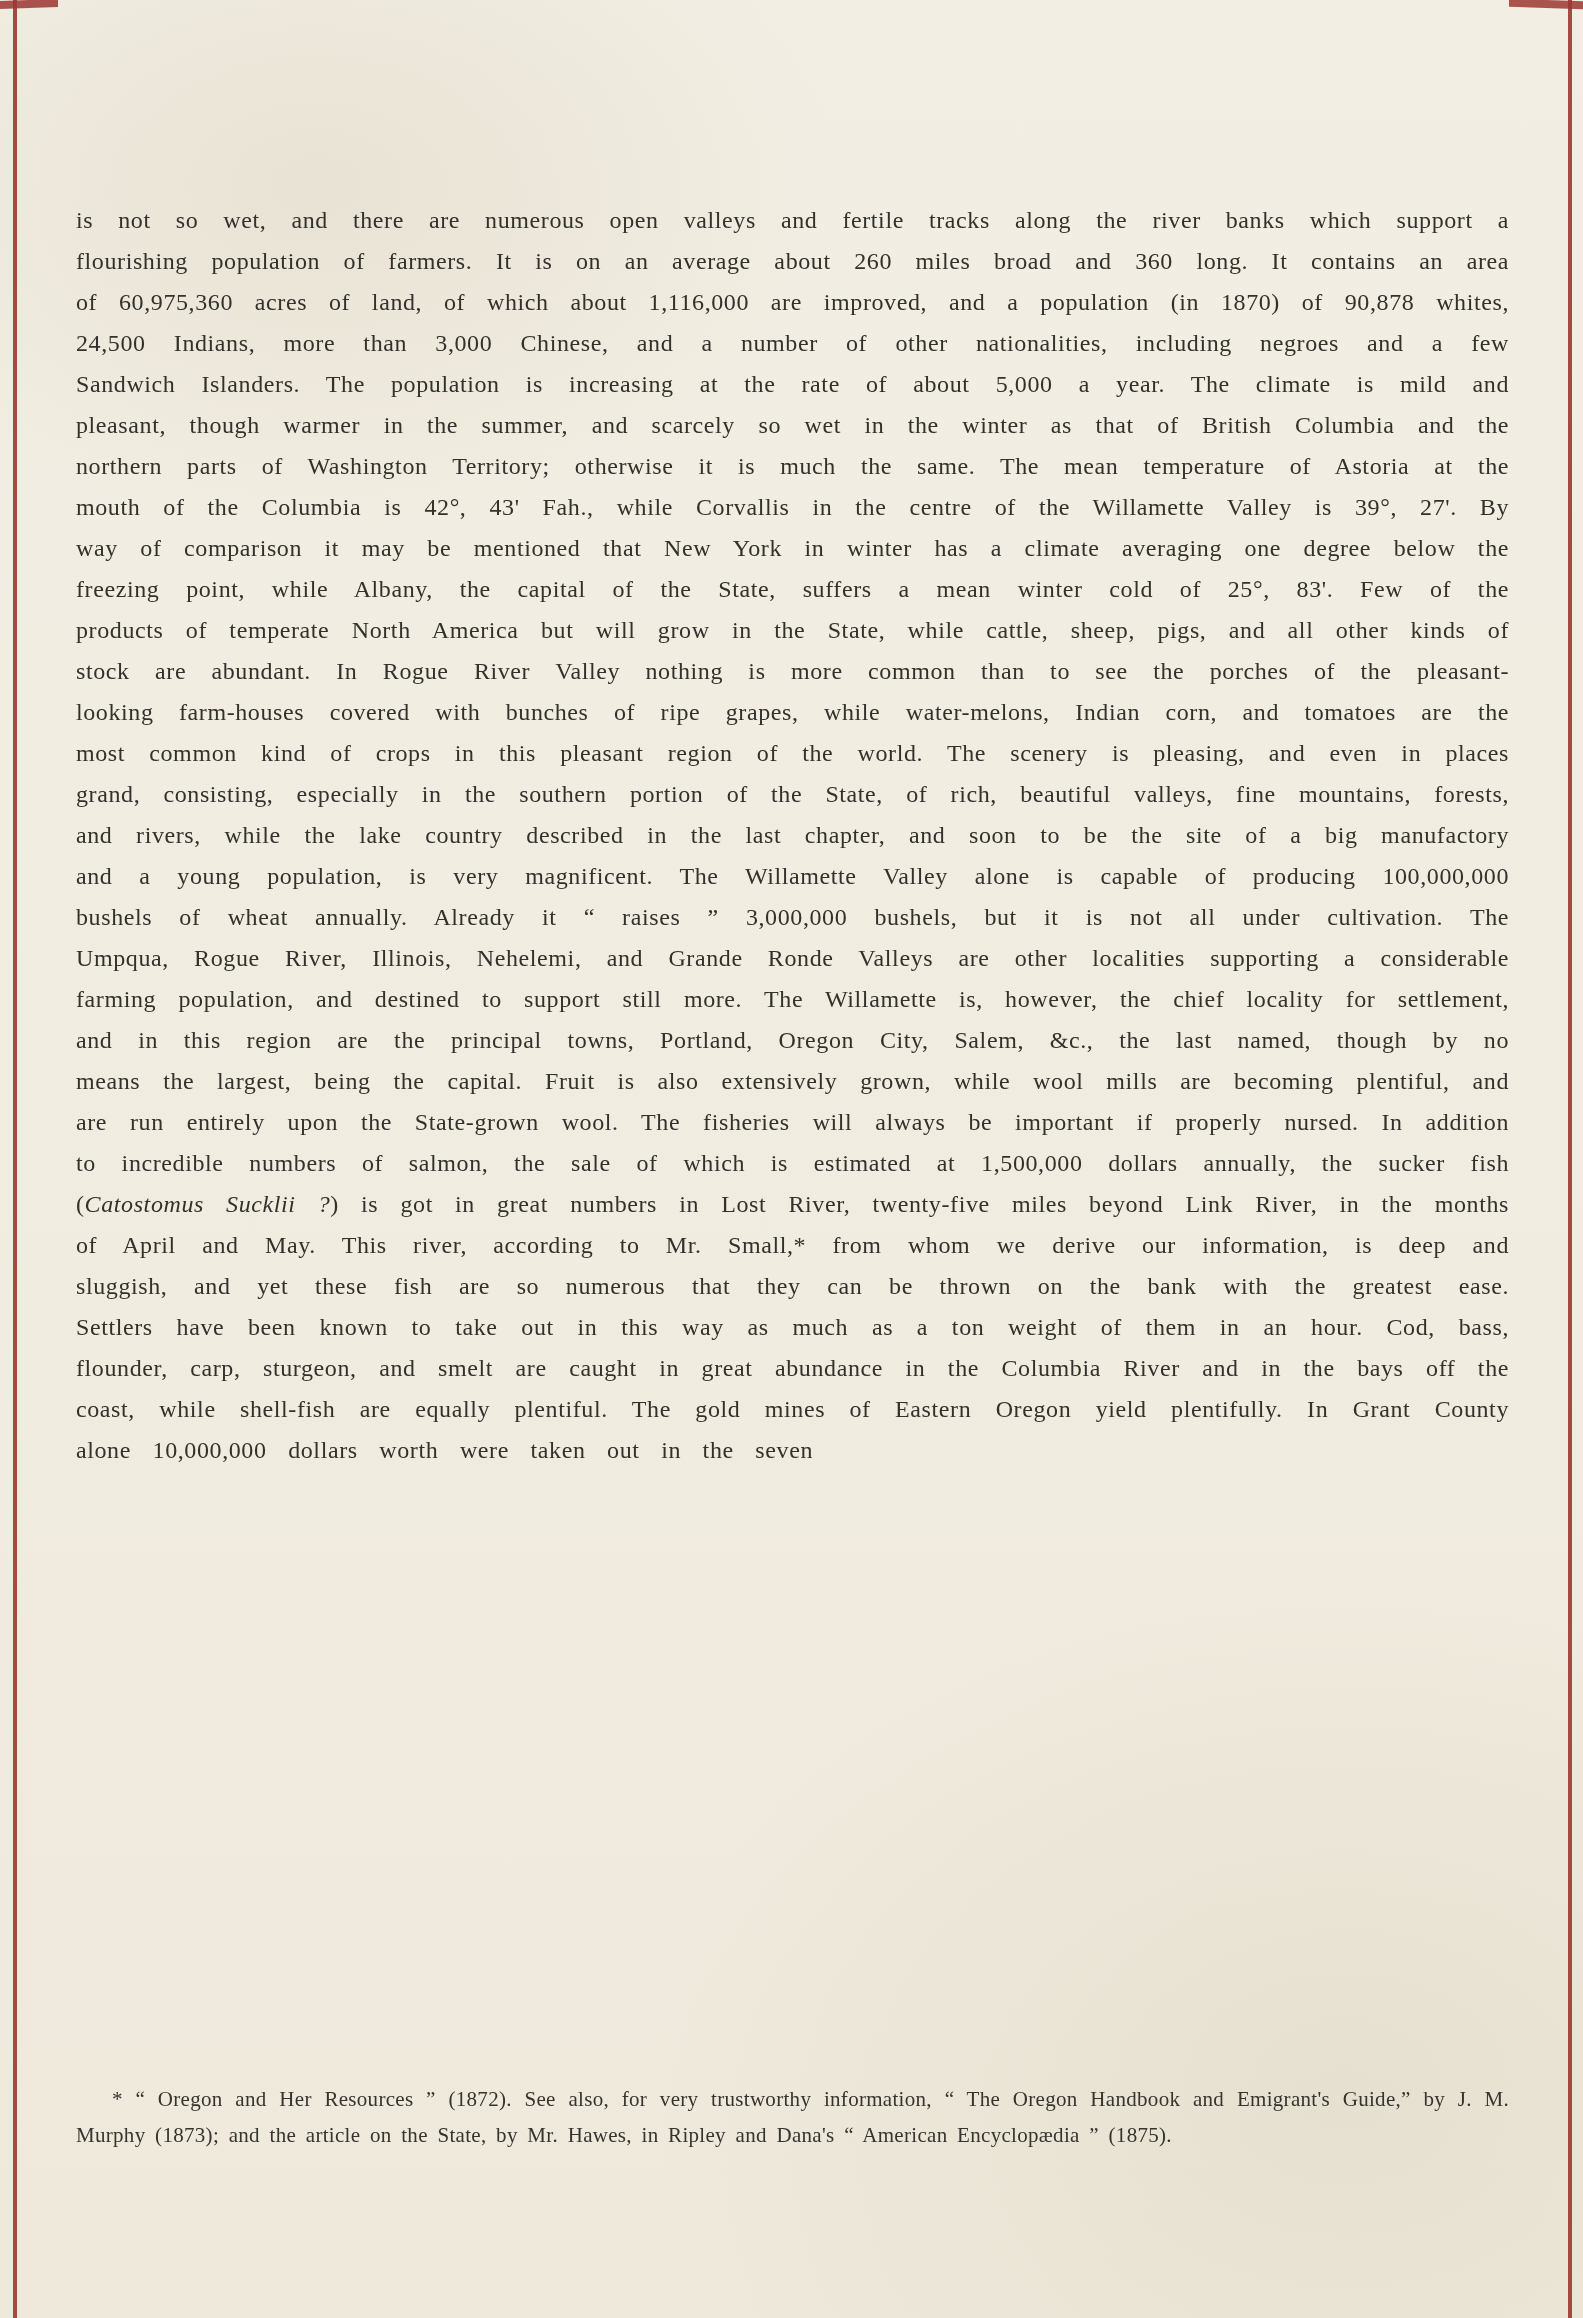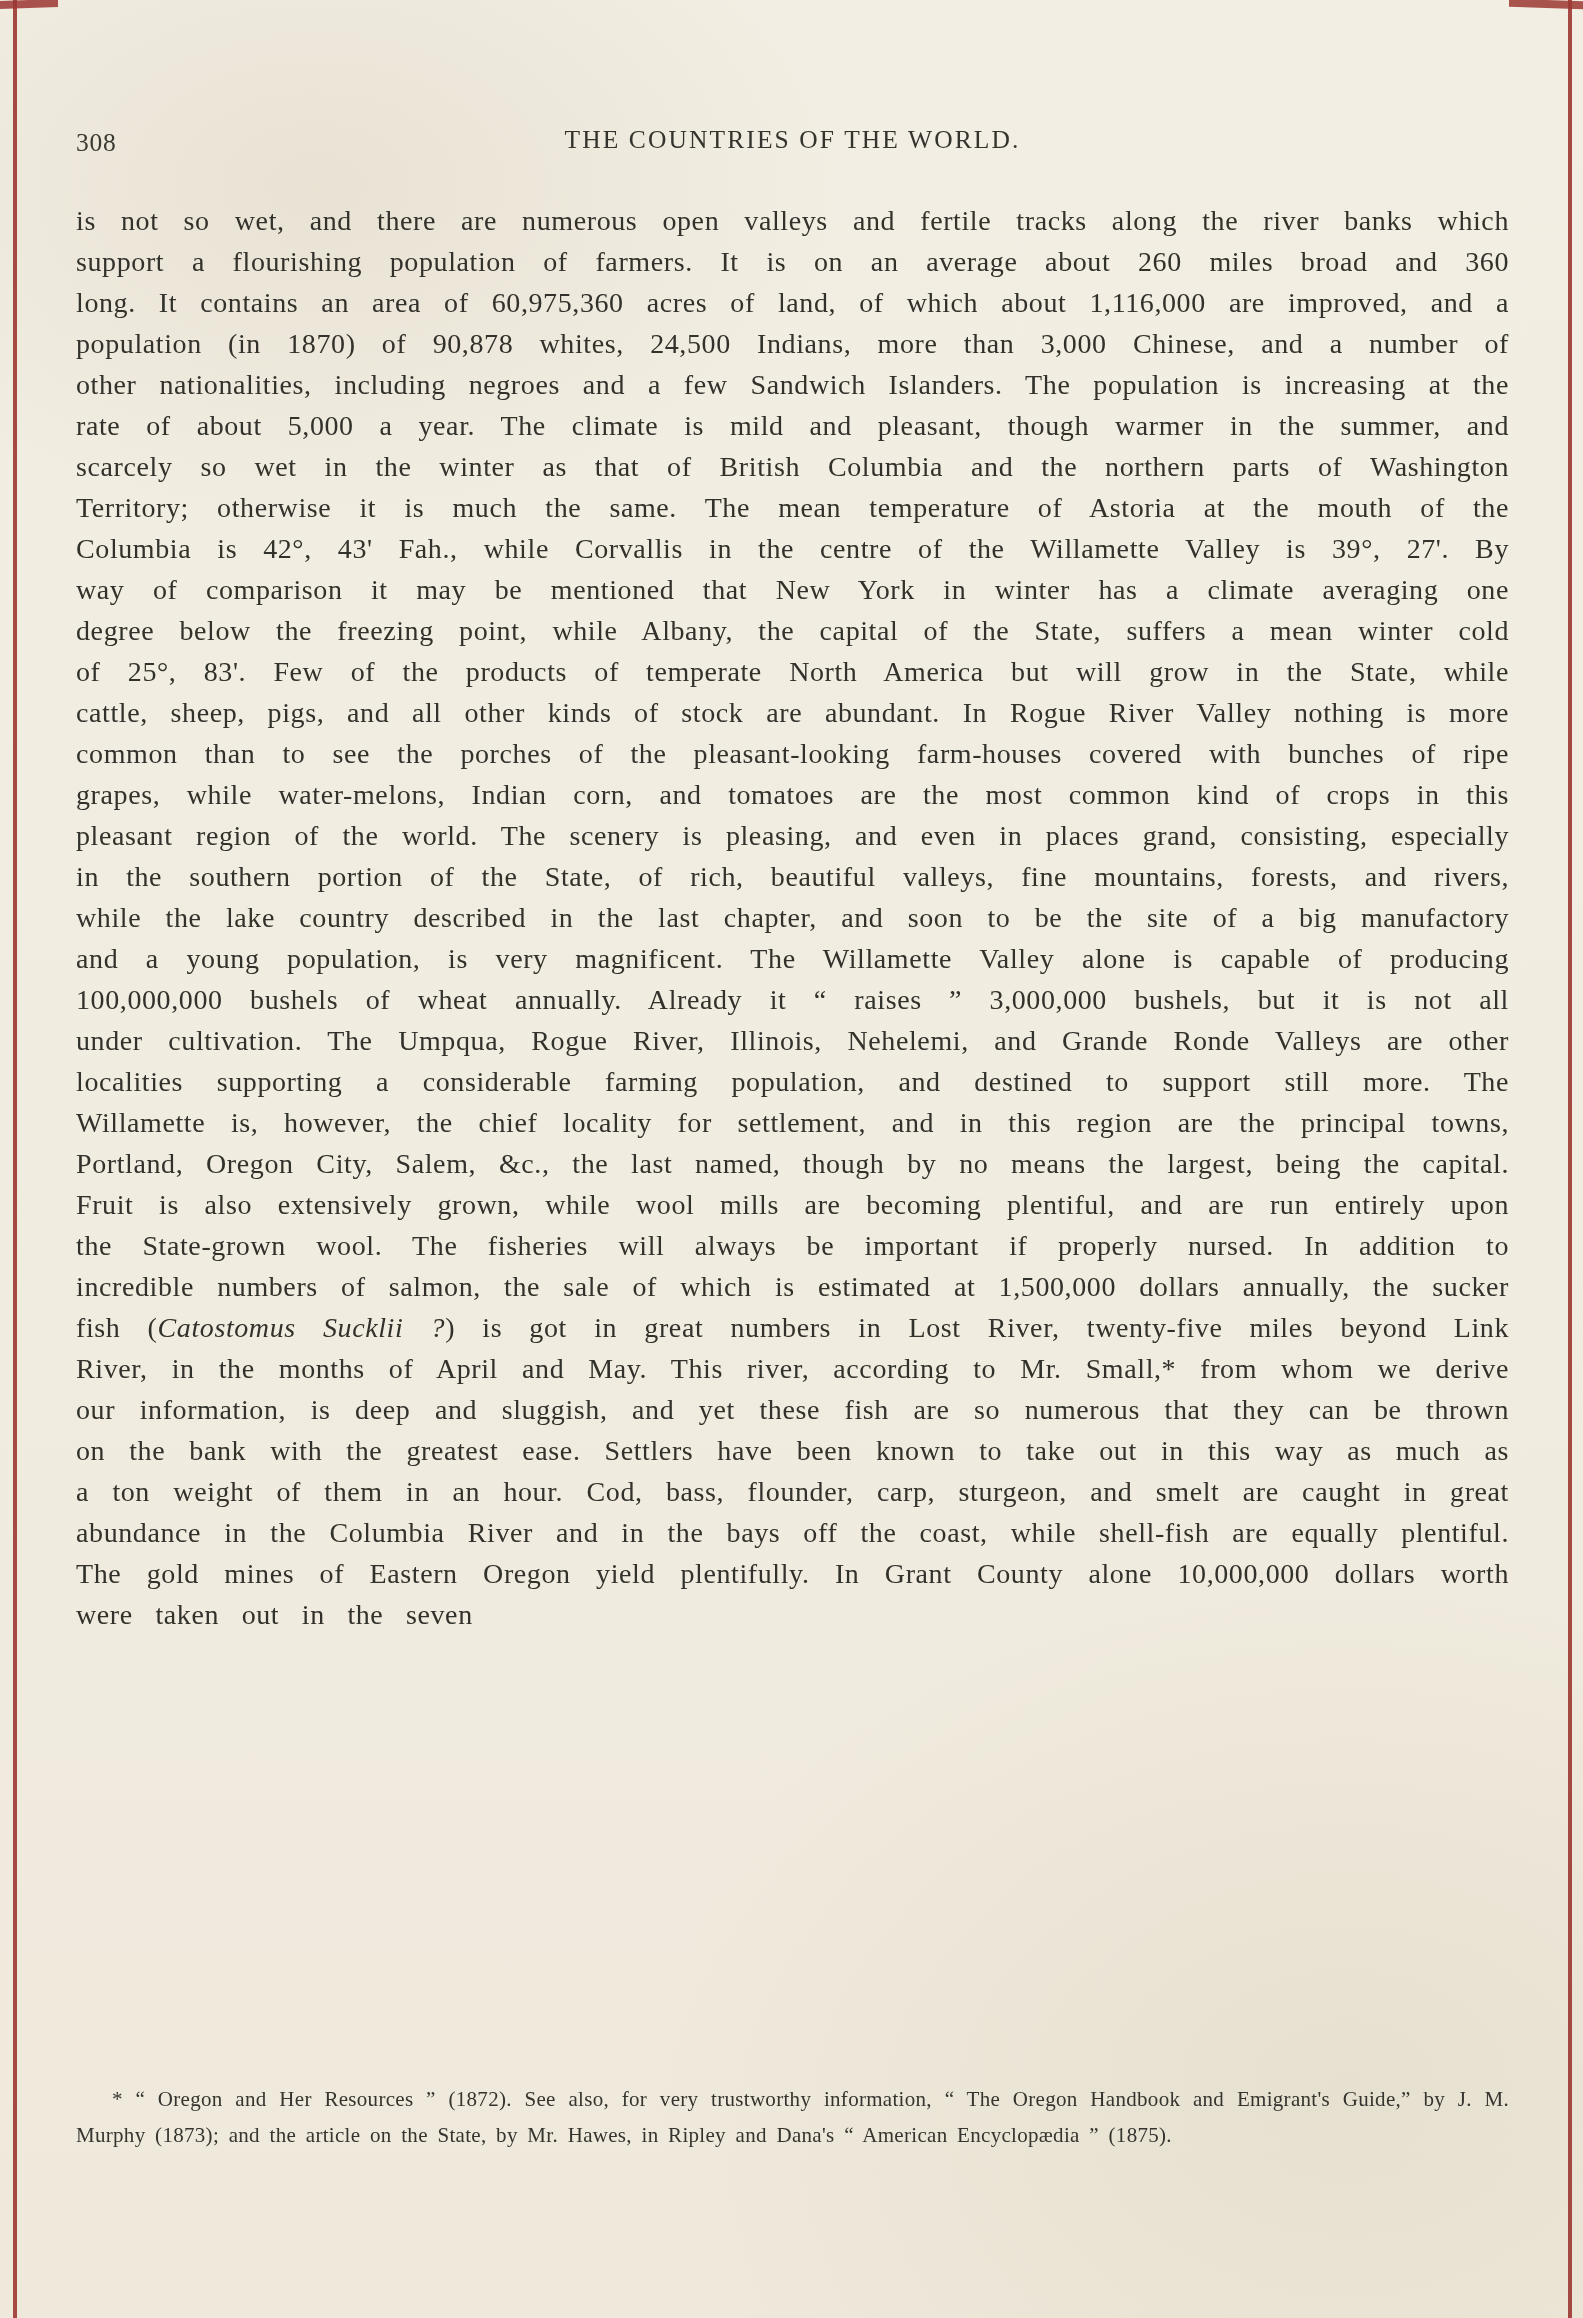--- a/index.html
+++ b/index.html
@@ -65,21 +65,21 @@
   }
 
   .body-block {
     position: absolute;
     top: 200px;
     left: 76px;
     right: 74px;
   }
   .body-par {
     margin: 0;
-    font-size: 28px;
+    font-size: 24px;
     line-height: 41px;
     text-align: justify;
     word-spacing: 15px;
     letter-spacing: 0.6px;
     color: #32312b;
   }
   .body-par .italic {
     font-style: italic;
   }
 
@@ -103,24 +103,20 @@
 </head>
 <body>
 
 <div class="page">
 
   <div class="edge-line left"></div>
   <div class="edge-line right"></div>
   <div class="corner-mark left"></div>
   <div class="corner-mark right"></div>
 
-  <div class="page-header">
-    <span class="page-num">308</span>
-    <span class="running-title">THE COUNTRIES OF THE WORLD.</span>
-  </div>
 
   <div class="body-block">
     <p class="body-par"><span>is not so wet, and there are numerous open valleys and fertile tracks along the river banks which support a flourishing population of farmers.  It is on an average about 260 miles broad and 360 long.  It contains an area of 60,975,360 acres of land, of which about 1,116,000 are improved, and a population (in 1870) of 90,878 whites, 24,500 Indians, more than 3,000 Chinese, and a number of other nationalities, including negroes and a few Sandwich Islanders.  The population is increasing at the rate of about 5,000 a year.  The climate is mild and pleasant, though warmer in the summer, and scarcely so wet in the winter as that of British Columbia and the northern parts of Washington Territory; otherwise it is much the same.  The mean temperature of Astoria at the mouth of the Columbia is 42°, 43' Fah., while Corvallis in the centre of the Willamette Valley is 39°, 27'.  By way of comparison it may be mentioned that New York in winter has a climate averaging one degree below the freezing point, while Albany, the capital of the State, suffers a mean winter cold of 25°, 83'.  Few of the products of temperate North America but will grow in the State, while cattle, sheep, pigs, and all other kinds of stock are abundant.  In Rogue River Valley nothing is more common than to see the porches of the pleasant-looking farm-houses covered with bunches of ripe grapes, while water-melons, Indian corn, and tomatoes are the most common kind of crops in this pleasant region of the world.  The scenery is pleasing, and even in places grand, consisting, especially in the southern portion of the State, of rich, beautiful valleys, fine mountains, forests, and rivers, while the lake country described in the last chapter, and soon to be the site of a big manufactory and a young population, is very magnificent.  The Willamette Valley alone is capable of producing 100,000,000 bushels of wheat annually.  Already it “ raises ” 3,000,000 bushels, but it is not all under cultivation.  The Umpqua, Rogue River, Illinois, Nehelemi, and Grande Ronde Valleys are other localities supporting a considerable farming population, and destined to support still more.  The Willamette is, however, the chief locality for settlement, and in this region are the principal towns, Portland, Oregon City, Salem, &amp;c., the last named, though by no means the largest, being the capital.  Fruit is also extensively grown, while wool mills are becoming plentiful, and are run entirely upon the State-grown wool.  The fisheries will always be important if properly nursed.  In addition to incredible numbers of salmon, the sale of which is estimated at 1,500,000 dollars annually, the sucker fish (</span><span class="italic">Catostomus Sucklii ?</span><span>) is got in great numbers in Lost River, twenty-five miles beyond Link River, in the months of April and May.  This river, according to Mr. Small,* from whom we derive our information, is deep and sluggish, and yet these fish are so numerous that they can be thrown on the bank with the greatest ease.  Settlers have been known to take out in this way as much as a ton weight of them in an hour.  Cod, bass, flounder, carp, sturgeon, and smelt are caught in great abundance in the Columbia River and in the bays off the coast, while shell-fish are equally plentiful.  The gold mines of Eastern Oregon yield plentifully.  In Grant County alone 10,000,000 dollars worth were taken out in the seven</span></p>
   </div>
 
   <div class="footnote-block">
     <p class="footnote-par">* “ Oregon and Her Resources ” (1872).  See also, for very trustworthy information, “ The Oregon Handbook and Emigrant's Guide,” by J. M. Murphy (1873); and the article on the State, by Mr. Hawes, in Ripley and Dana's “ American Encyclopædia ” (1875).</p>
   </div>
 
 </div>

